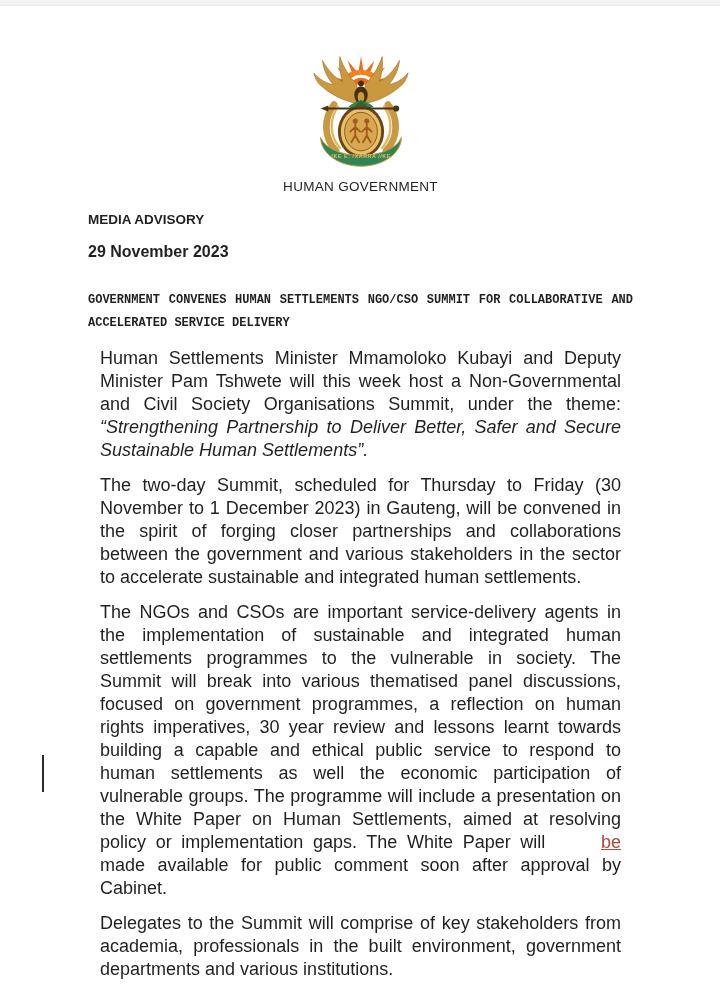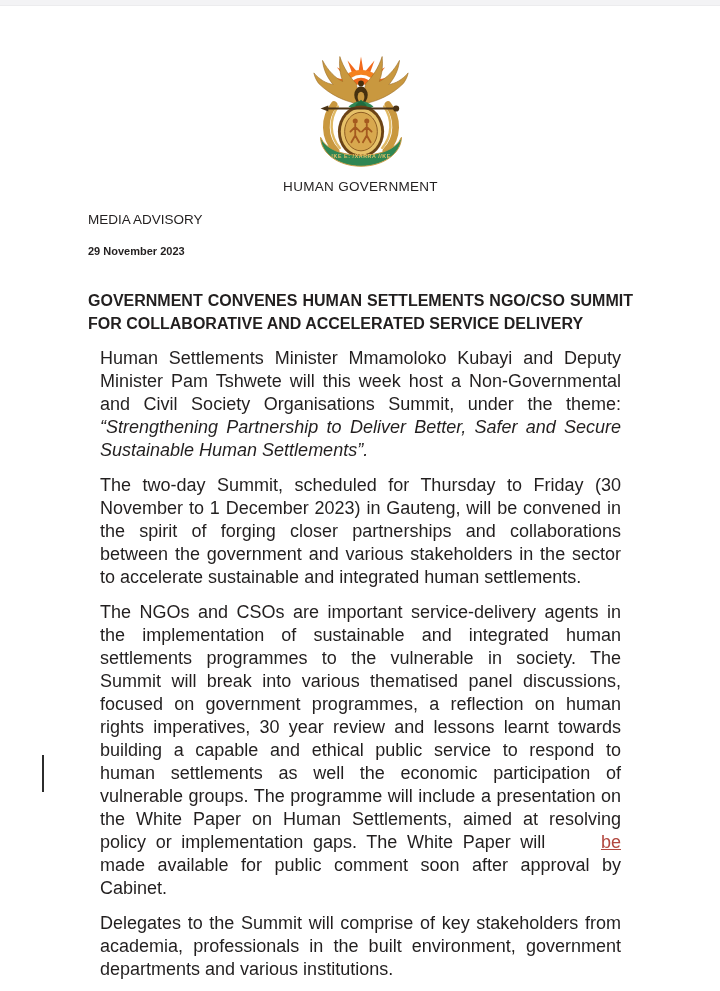--- a/index.html
+++ b/index.html
@@ -26,37 +26,38 @@
   }
   .emblem-wrap svg { display: block; }
   .org-lines {
     text-align: center;
     font-size: 13.5px;
     line-height: 18px;
     letter-spacing: 0.3px;
     margin-top: 6px;
   }
   .doc-label {
-    font-weight: normal;
+    font-weight: bold;
     font-size: 13.5px;
     line-height: 17px;
     margin-top: 15px;
   }
   .doc-date {
     font-weight: bold;
-    font-size: 11px;
+    font-size: 16px;
     line-height: 17px;
     margin-top: 15px;
   }
   .headline {
     font-weight: bold;
-    font-size: 16px;
+    font-size: 12px;
     line-height: 23px;
     text-align: justify;
     margin: 29px 0 0 0;
+    font-family: Liberation Mono, monospace;
   }
   p.body-par {
     font-size: 18px;
     line-height: 23px;
     text-align: justify;
     margin: 12px;
   }
   .m-p1 { margin-top: 20px; }
   .m-p2 { margin-top: 25px; }
   .m-p3 { margin-top: 21px; }

